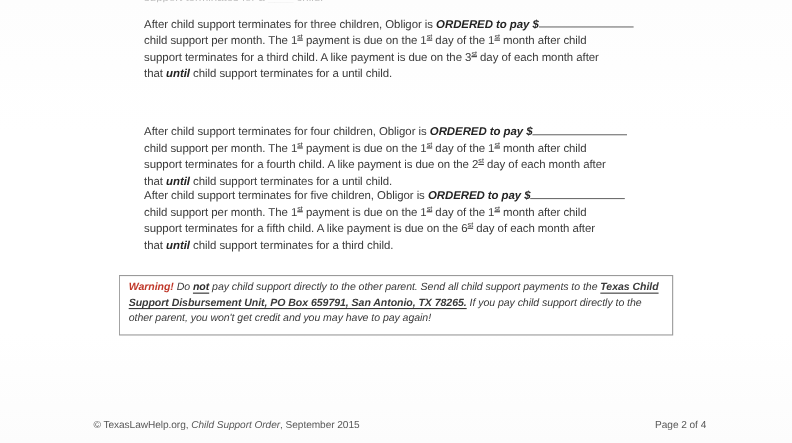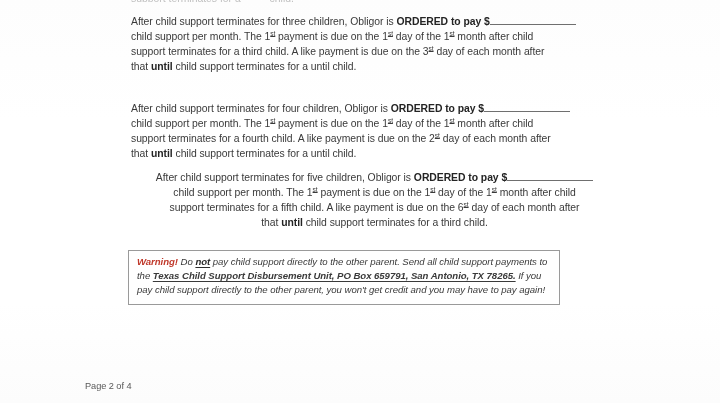--- a/index.html
+++ b/index.html
@@ -45,24 +45,24 @@
     font-size: 10.4px;
     line-height: 14.9px;
     color: #8d8d8d;
     overflow: hidden;
     height: 10px;
     filter: blur(0.35px);
     opacity: .55;
   }
 
   .p1 { top: 14px; }
-  .p2 { top: 101px; }
-  .p3 { top: 170px; text-align: center; }
+  .p2 { top: 112px; }
+  .p3 { top: 170px; }
 
-  b, .bold { font-weight: bold; color: #242424; }
+  b, .bold { font-weight: bold; color: #242424; font-style: italic; }
 
   .u { text-underline-offset: 1.5px; }
 
   sup {
     font-size: 6.6px;
     vertical-align: super;
     line-height: 0;
     text-decoration: underline;
     text-underline-offset: 0.5px;
   }
@@ -71,23 +71,23 @@
     display: inline-block;
     border-bottom: 1px solid #6f6f6f;
     height: 10px;
     vertical-align: baseline;
   }
   .blank-amt { width: 86px; }
 
   
   #warning-box {
     position: absolute;
-    left: 128px;
+    left: 108px;
     top: 250px;
-    width: 432px;
+    width: 504px;
     height: 55px;
     border: 1px solid #9a9a9a;
     box-sizing: border-box;
     background: #ffffff;
   }
   #warning-text {
     position: absolute;
     left: 8px;
     top: 4px;
     right: 7px;
@@ -166,17 +166,18 @@
       <span>that </span><span class="bold">until</span><span> child support terminates for a </span><span class="u">third</span><span> child.</span>
     </div>
 
     <div id="warning-box">
       <div id="warning-text">
         <span id="warning-label">Warning!</span><span>  Do </span><span class="wb-bold-u">not</span><span> pay child support directly to the other parent.  Send all child support payments to the </span><span class="wb-bold">Texas Child Support Disbursement Unit, PO Box 659791, San Antonio, TX 78265.</span><span>  If you pay child support directly to the other parent, you won't get credit and you may have to pay again!</span>
       </div>
     </div>
 
     <div id="footer">
+      <div id="footer-left"><span>© TexasLawHelp.org, </span><span class="ital">Child Support Order</span><span>, September 2015</span></div>
       <div id="footer-right">Page 2 of 4</div>
     </div>
 
   </div>
 </div>
 
 </body></html>

